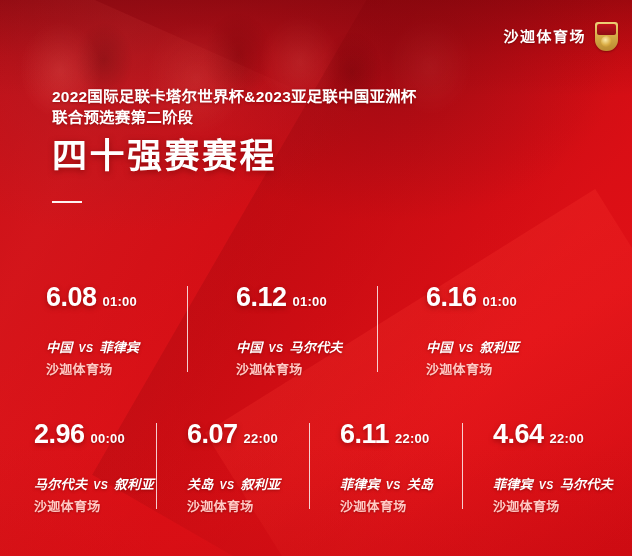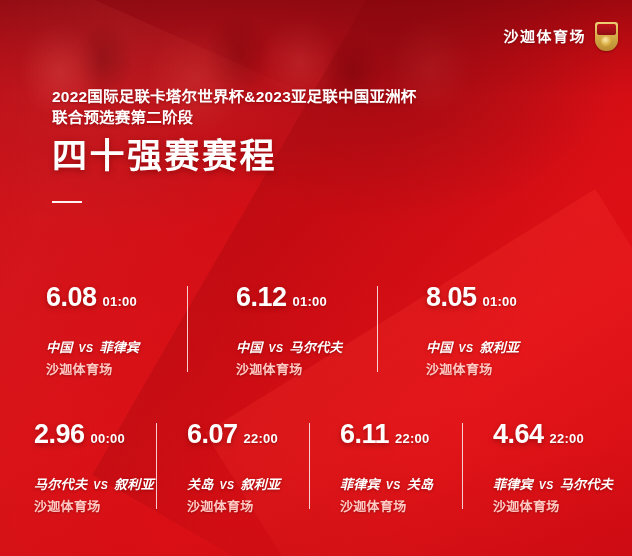--- a/index.html
+++ b/index.html
@@ -234,21 +234,21 @@
           <span>中国</span>
           <span class="vs">VS</span>
           <span>马尔代夫</span>
         </div>
         <div class="venue">沙迦体育场</div>
         <div class="sep"></div>
       </div>
 
       <div class="cell">
         <div class="date-line">
-          <span class="date">8.05</span>
+          <span class="date">6.16</span>
           <span class="time">01:00</span>
         </div>
         <div class="teams">
           <span>中国</span>
           <span class="vs">VS</span>
           <span>叙利亚</span>
         </div>
         <div class="venue">沙迦体育场</div>
       </div>
 

